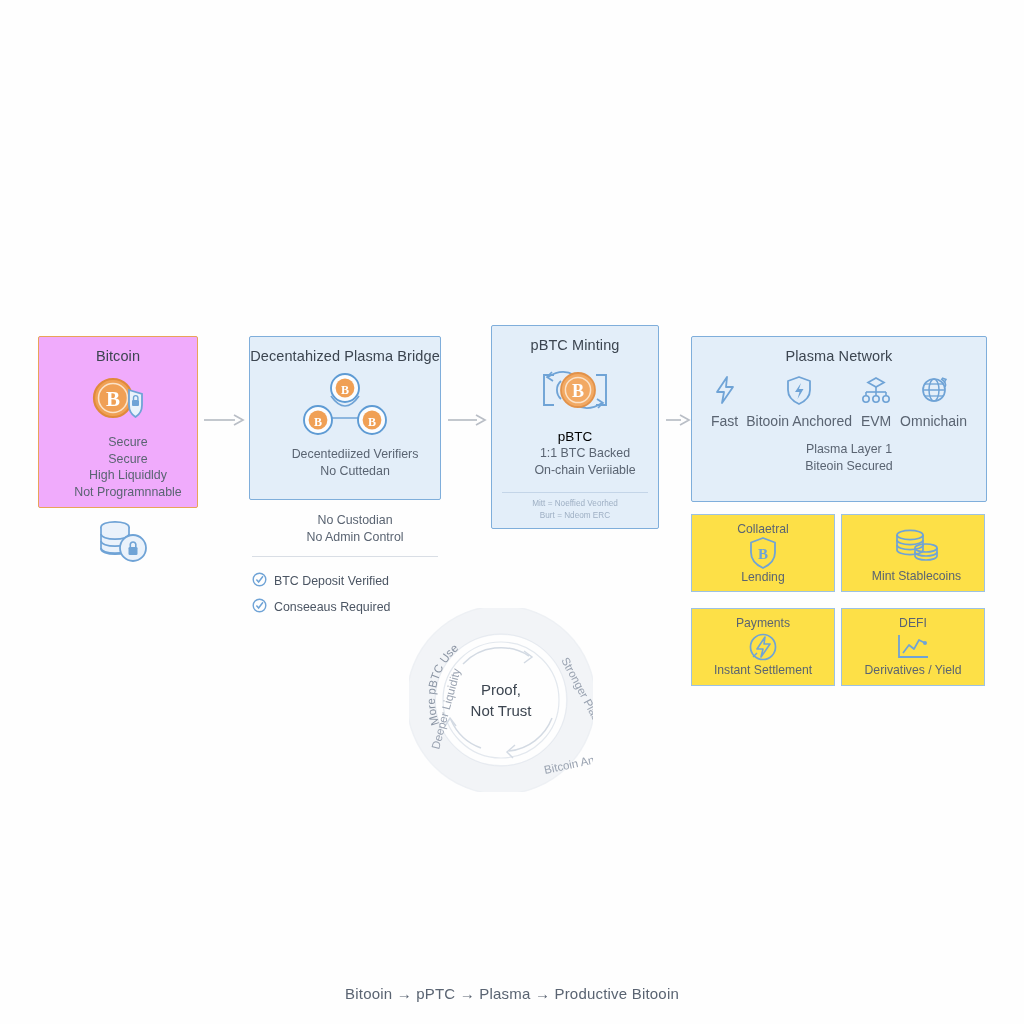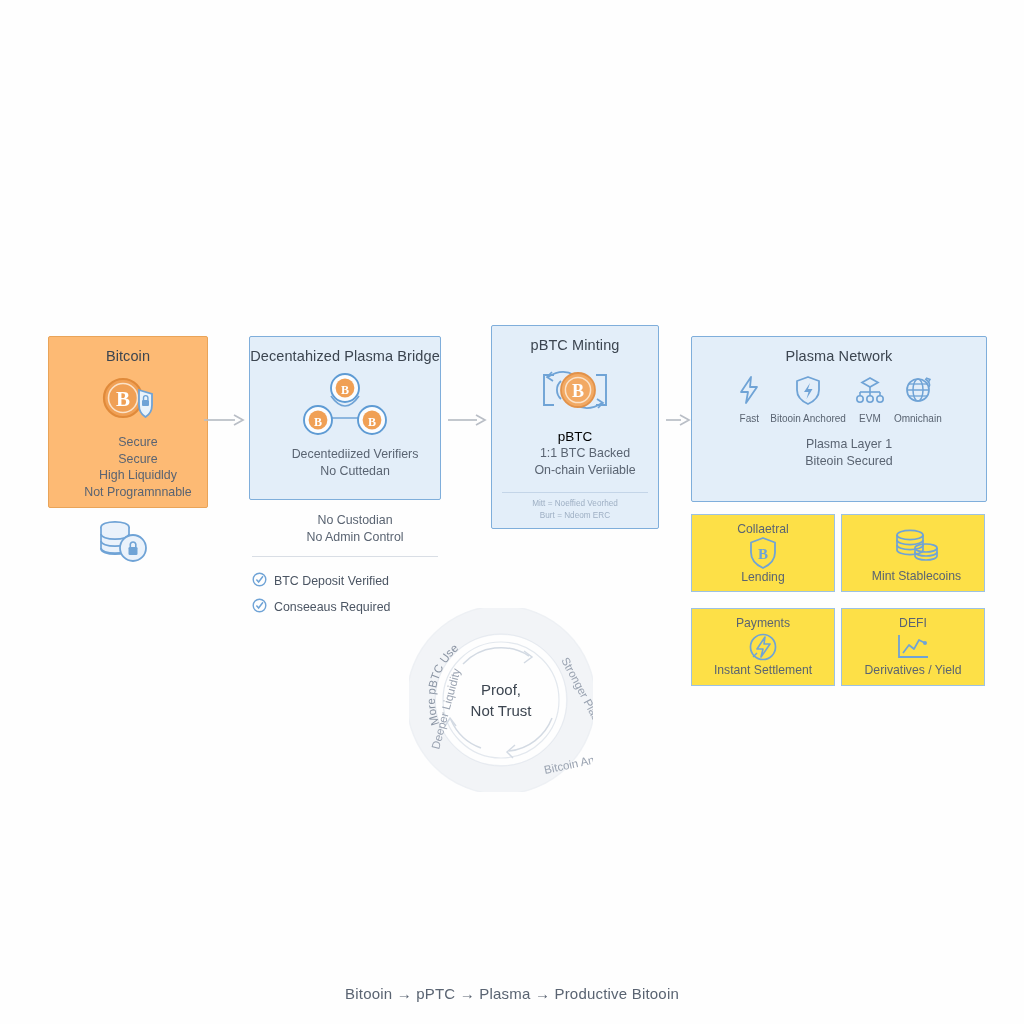--- a/index.html
+++ b/index.html
@@ -22,22 +22,22 @@
   .panel-sub {
     text-align: center;
     font-size: 12.4px;
     color: #5A6472;
     line-height: 16.5px;
     padding-left: 20px;
   }
 
   
   #bitcoin-panel {
-    left: 48px; top: 336px; width: 160px; height: 172px;
-    background: #fdba74;
+    left: 38px; top: 336px; width: 160px; height: 172px;
+    background: #f0abfc;
     border: 1.6px solid #E9A459;
     padding-top: 11px;
   }
   #bitcoin-panel .panel-title { margin-bottom: 9px; }
   .btc-icon-wrap { display: flex; justify-content: center; height: 52px; align-items: center; }
   #bitcoin-panel .panel-sub { margin-top: 9px; }
 
   
   .blue-panel {
     background: #E3EEF9;
@@ -93,21 +93,21 @@
   #plasma-panel {
     left: 691px; top: 336px; width: 296px; height: 166px;
     padding-top: 11px;
   }
   #plasma-panel .panel-title { margin-bottom: 11px; }
   #plasma-icons {
     display: flex; justify-content: center; align-items: flex-end;
     gap: 8px; padding: 0 12px;
   }
   .pi { display:flex; flex-direction:column; align-items:center; gap:4px; }
-  .pi-label { font-size: 10px; color: #5A6472; white-space: nowrap; }
+  .pi-label { font-size: 14px; color: #5A6472; white-space: nowrap; }
   #plasma-panel .panel-sub { margin-top: 12px; }
 
   
   .uc {
     position: absolute; width: 144px; height: 78px;
     background: #fde047;
     border: 1.3px solid #9CC2E4;
     display: flex; flex-direction: column; align-items: center;
     justify-content: space-between;
     padding: 7px 4px 8px;

